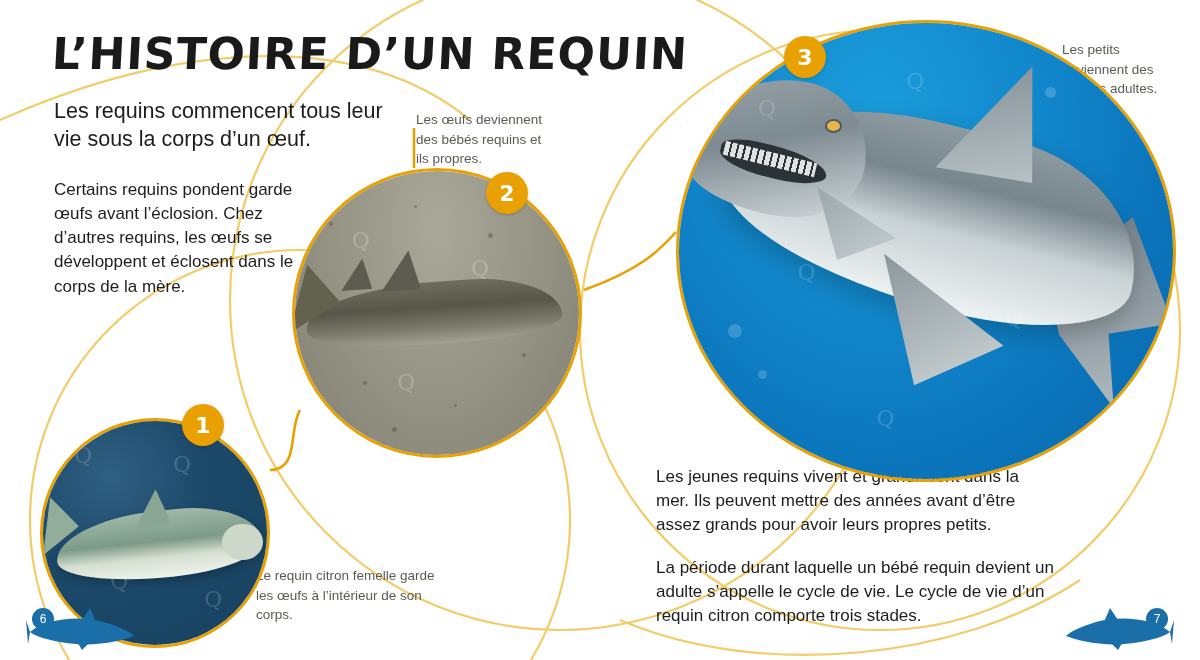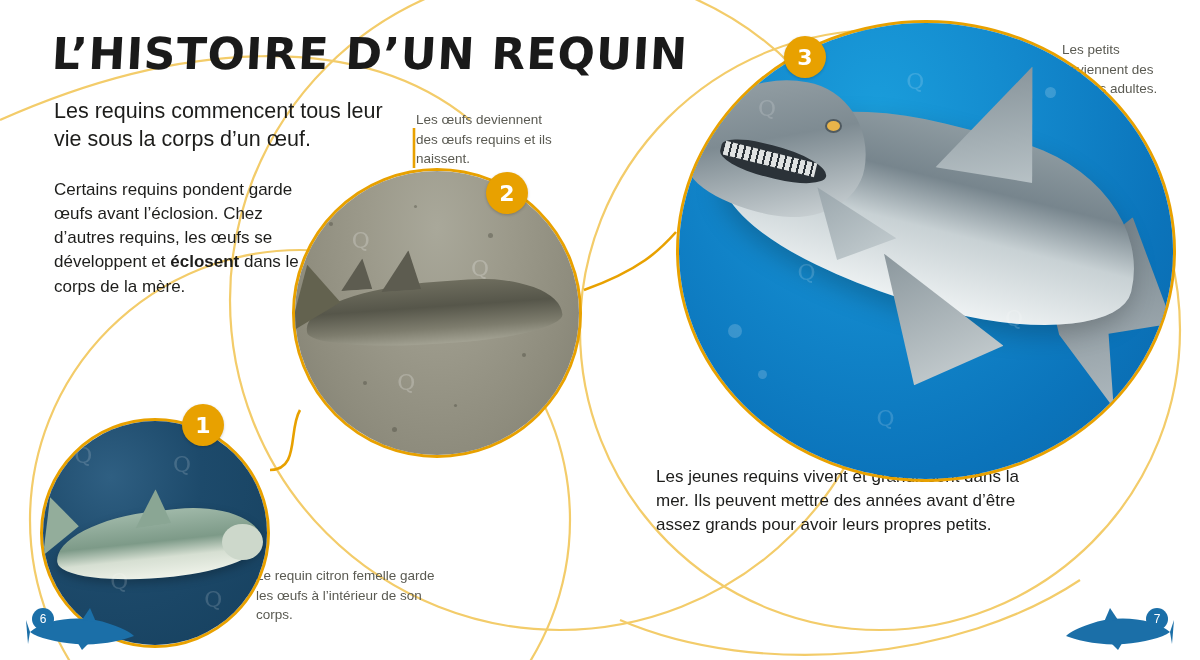--- a/index.html
+++ b/index.html
@@ -43,21 +43,21 @@
     font-size: 21.5px;
     line-height: 1.3;
     color: #1d1d1b;
   }
   .para {
     position: absolute;
     font-size: 17px;
     line-height: 1.42;
     color: #1d1d1b;
   }
-  .para b { font-weight: bold; margin-top: 16px; }
+  .para b { font-weight: normal; margin-top: 16px; }
 
   .p-certains { left: 54px; top: 178px; width: 260px; }
   .p-quand    { left: 54px; top: 330px; width: 200px; }
   .p-jeunes   { left: 656px; top: 465px; width: 400px; }
   .p-periode  { left: 656px; top: 556px; width: 400px; }
 
   
   .caption {
     position: absolute;
     font-size: 13.5px;
@@ -314,22 +314,25 @@
 
   <p class="lead">Les requins commencent tous leur vie sous la corps d’un œuf.</p>
 
   <p class="para p-certains">
     <span>Certains requins pondent garde œufs avant l’éclosion. Chez d’autres requins, les œufs se développent et </span><b>éclosent</b><span> dans le corps de la mère.</span>
   </p>
 
 
   <p class="para p-jeunes">Les jeunes requins vivent et grandissent dans la mer. Ils peuvent mettre des années avant d’être assez grands pour avoir leurs propres petits.</p>
 
-
-  <p class="caption cap-oeufs">Les œufs deviennent des œufs requins et ils naissent.</p>
+  <p class="para p-periode">
+    <span>La période durant laquelle un bébé requin devient un adulte s’appelle le </span><b>cycle de vie.</b><span> Le cycle de vie d’un requin citron comporte trois stades.</span>
+  </p>
+
+  <p class="caption cap-oeufs">Les œufs deviennent des bébés requins et ils propres.</p>
   <p class="caption cap-petits">Les petits deviennent des requins adultes.</p>
   <p class="caption cap-citron">Le requin citron femelle garde les œufs à l’intérieur de son corps.</p>
 
   <div class="photo" id="photo1">
     <div class="inner">
       <div class="p1-shark"></div>
       <div class="p1-fin1"></div>
       <div class="p1-tail"></div>
       <div class="p1-snout"></div>
       <span class="wm" style="left:14%; top:10%;">Q</span>

